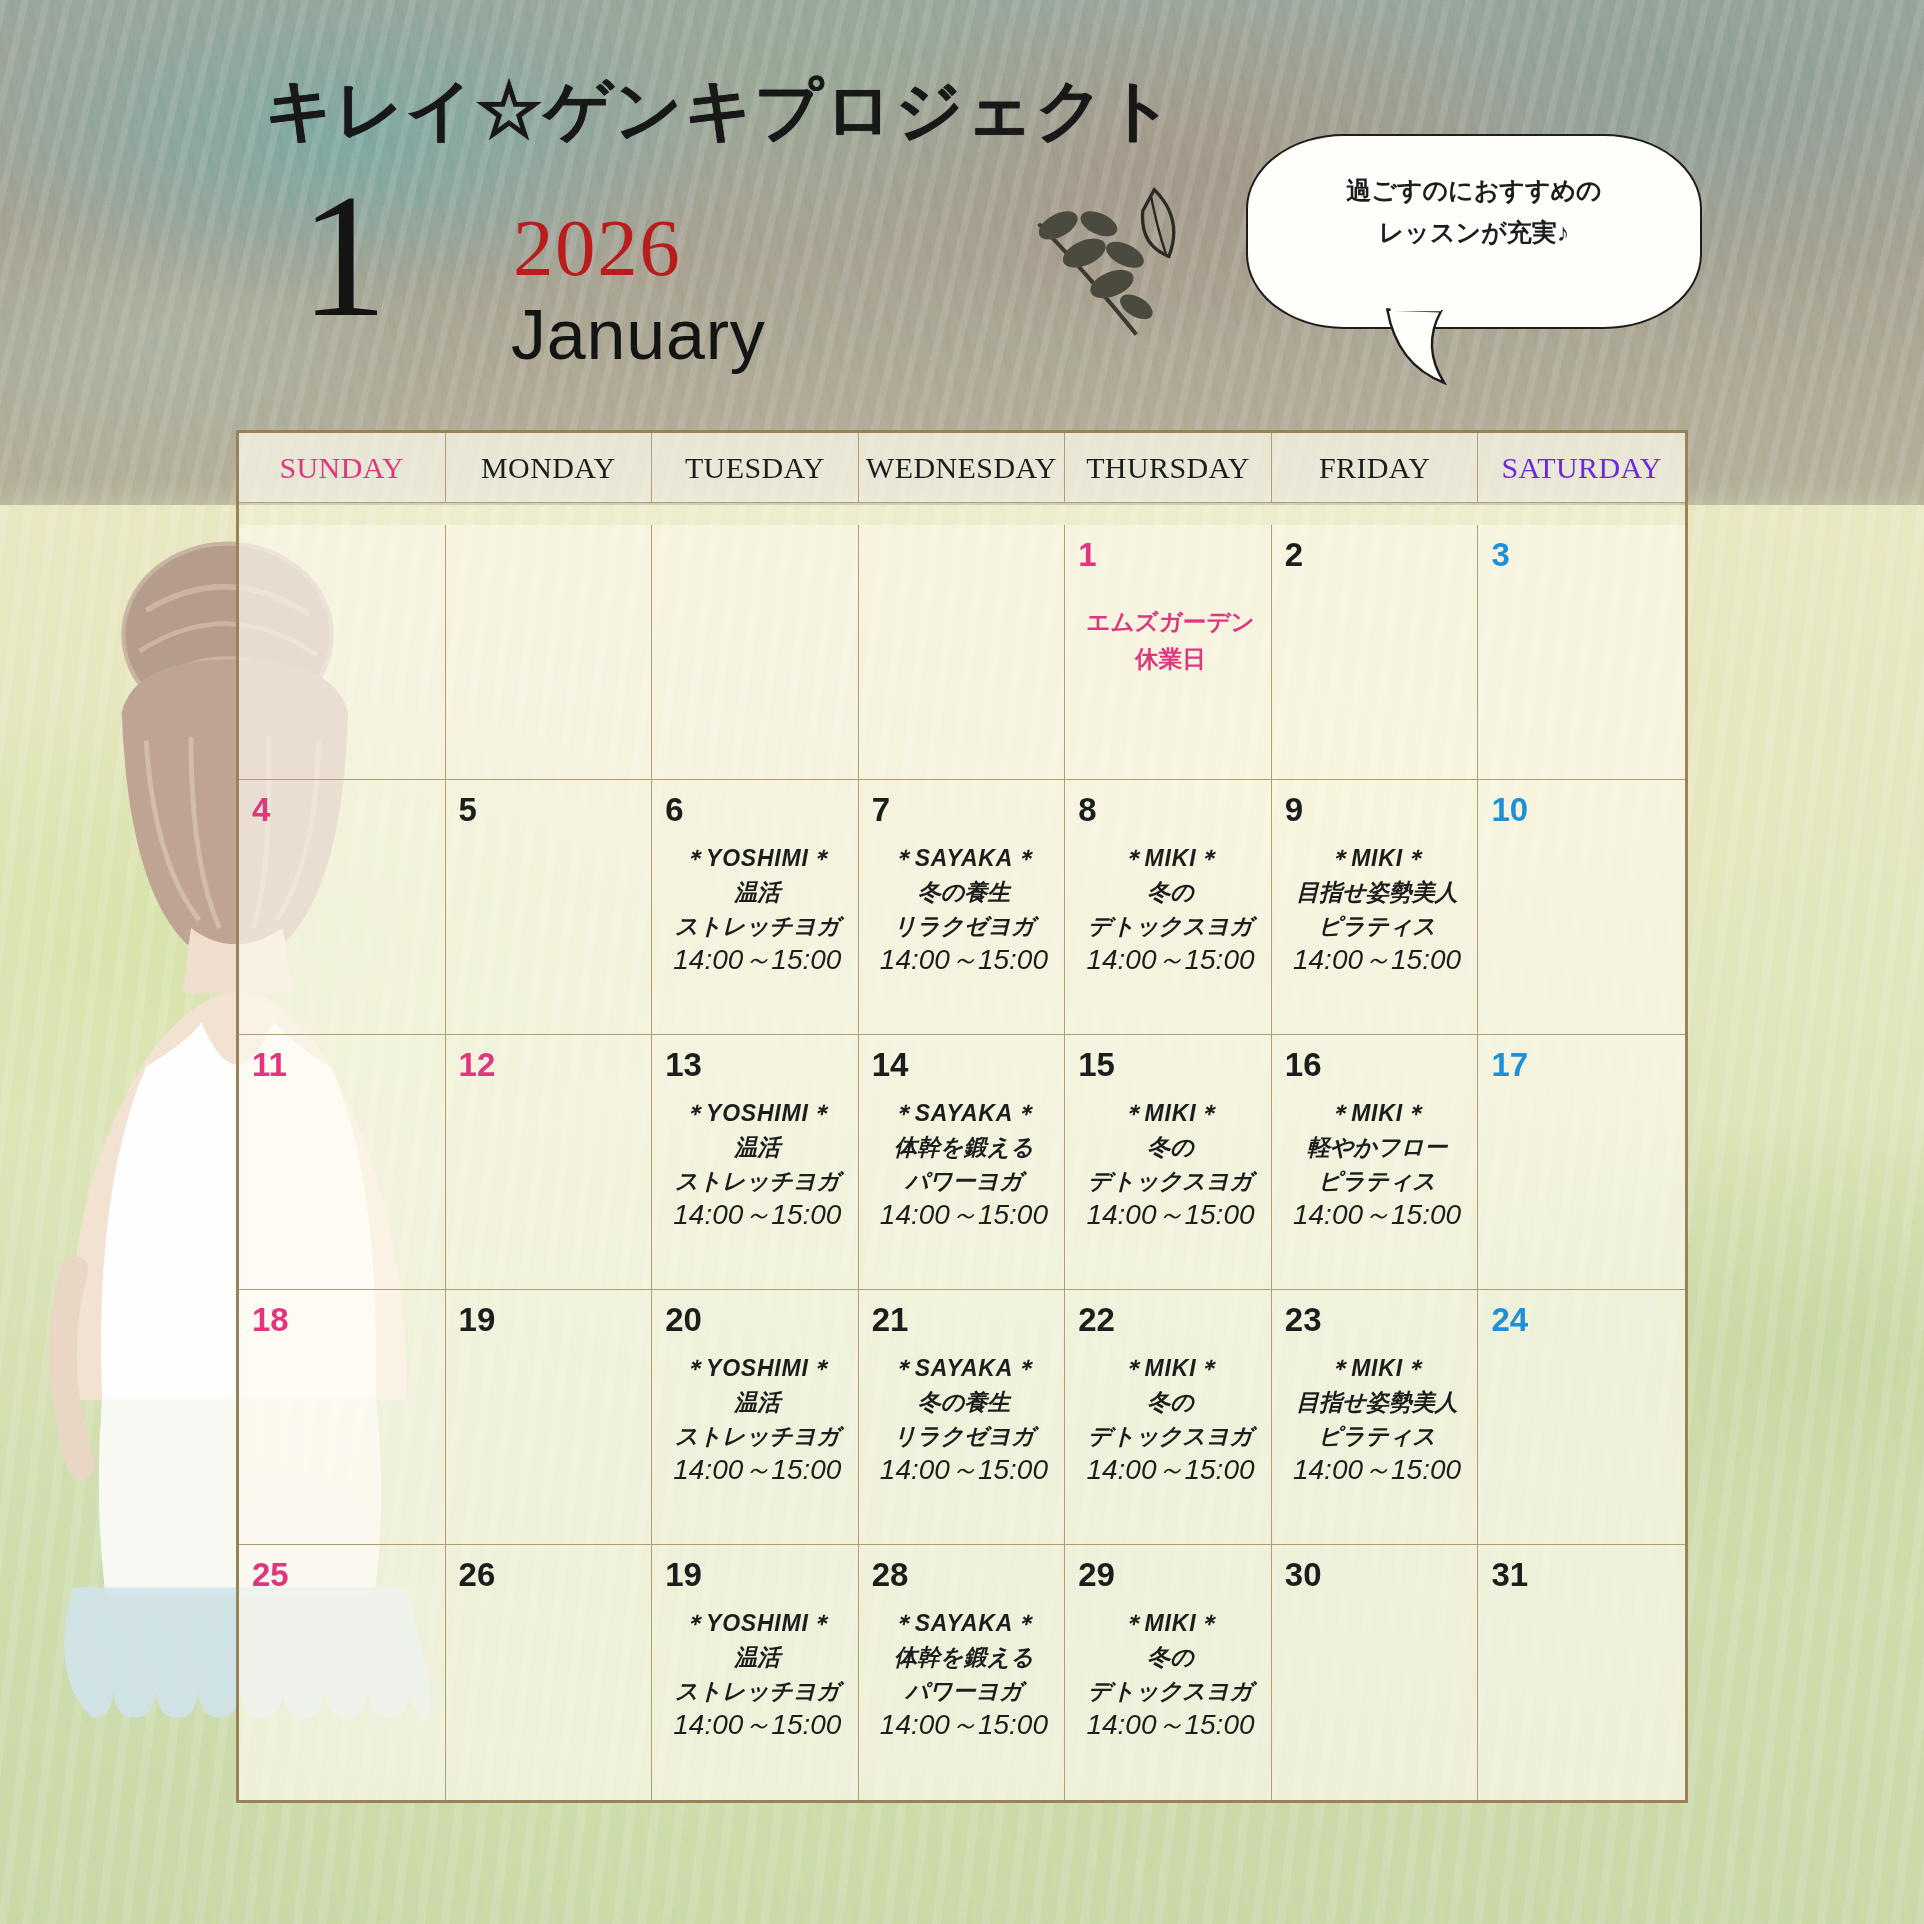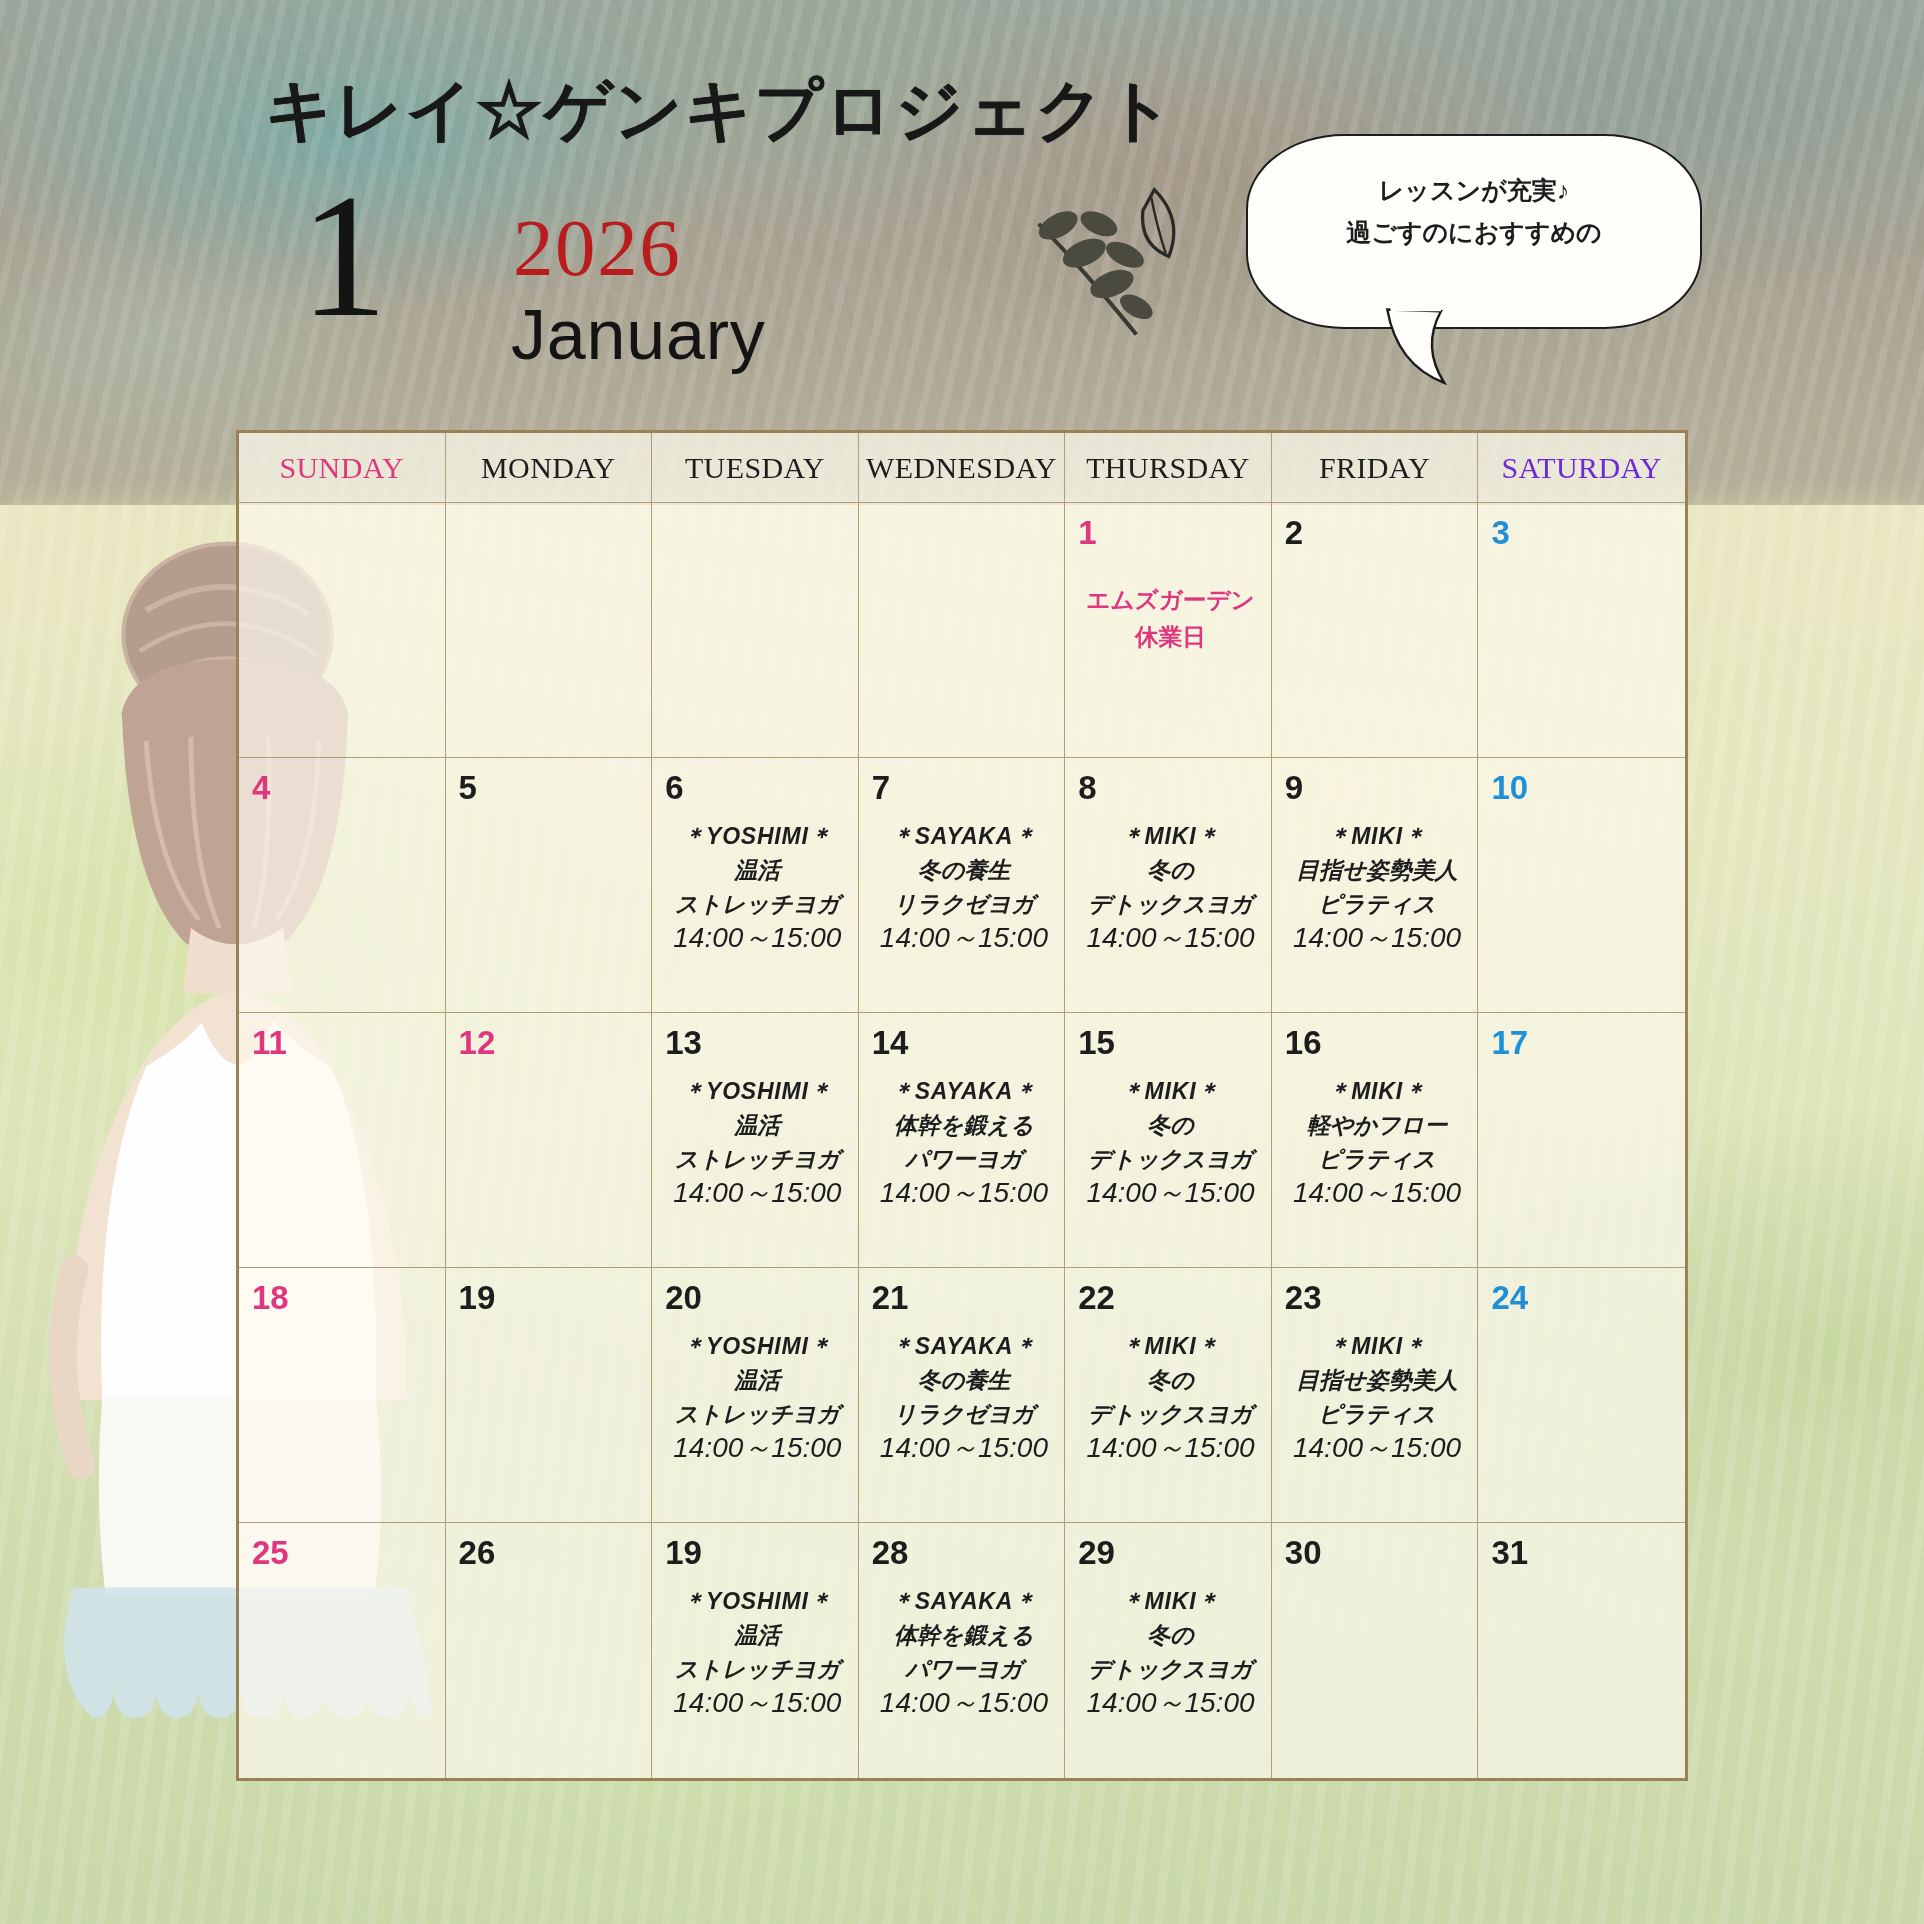--- a/index.html
+++ b/index.html
@@ -170,20 +170,21 @@
     position: absolute;
     z-index: 3;
     left: 236px;
     top: 430px;
     width: 1452px;
     border: 3.3px solid #9a8256;
     box-sizing: border-box;
     display: flex;
     flex-direction: column;
     background: rgba(252,249,235,.30);
+    gap: 22px;
   }
   .cal-row {
     display: flex;
   }
   .cal-row.head .cell {
     height: 70px;
     align-items: center;
     justify-content: center;
     background: rgba(252,250,236,.62);
   }
@@ -297,22 +298,22 @@
     <ellipse cx="54" cy="62" rx="26" ry="14" fill="#4a4a3e" transform="rotate(-28 54 62)"></ellipse>
     <ellipse cx="86" cy="96" rx="28" ry="15" fill="#4a4a3e" transform="rotate(-24 86 96)"></ellipse>
     <ellipse cx="120" cy="134" rx="28" ry="15" fill="#4a4a3e" transform="rotate(-22 120 134)"></ellipse>
     <ellipse cx="104" cy="60" rx="24" ry="13" fill="#4a4a3e" transform="rotate(24 104 60)"></ellipse>
     <ellipse cx="136" cy="98" rx="25" ry="13" fill="#4a4a3e" transform="rotate(26 136 98)"></ellipse>
     <ellipse cx="150" cy="162" rx="22" ry="12" fill="#4a4a3e" transform="rotate(30 150 162)"></ellipse>
   </svg>
 
   <div class="bubble">
     <div class="bubble-text">
+      <div>過ごすのにおすすめの</div>
       <div>レッスンが充実♪</div>
-      <div>過ごすのにおすすめの</div>
     </div>
   </div>
   <svg class="bubble-tail" viewBox="0 0 86 96">
     <path d="M4 2 Q16 70 74 92 Q46 48 70 4 Z" fill="#fffefb" stroke="#1d1d1d" stroke-width="3"></path>
     <path d="M8 0 L70 0" stroke="#fffefb" stroke-width="8"></path>
   </svg>
 </div>
 
 <div class="calendar">
   <div class="cal-row head">

